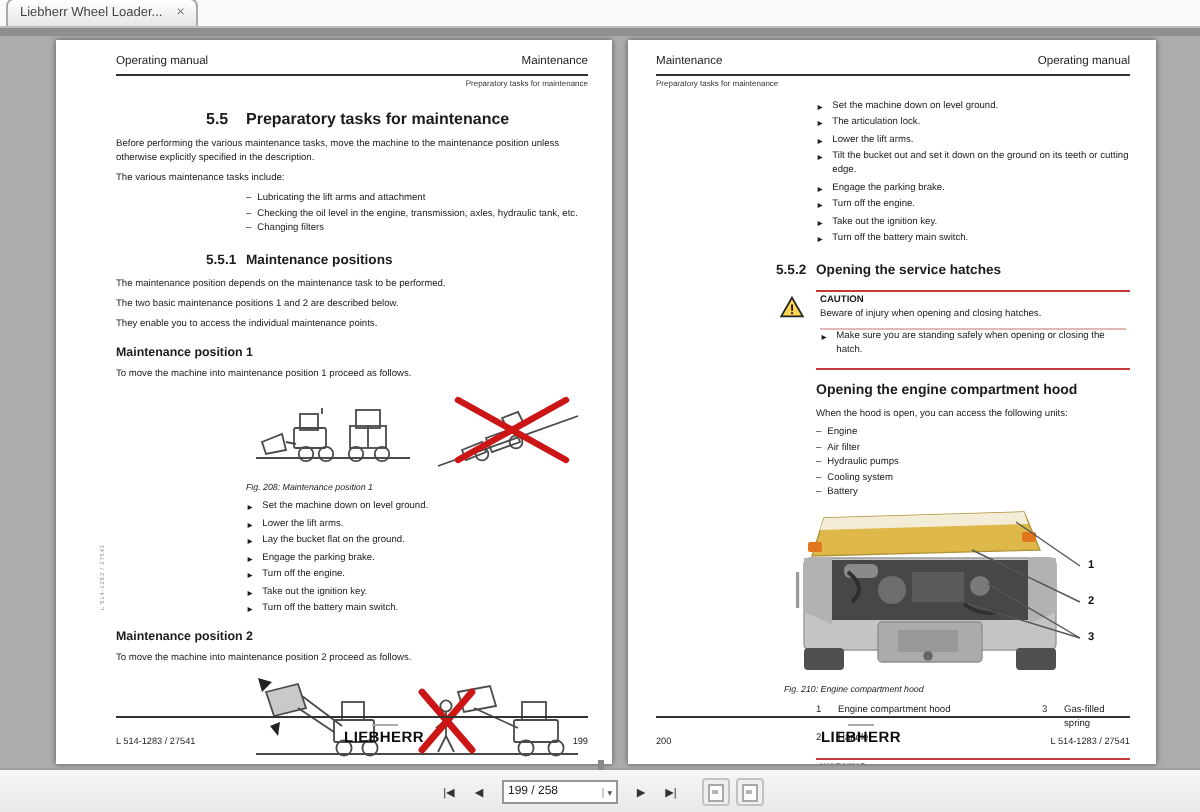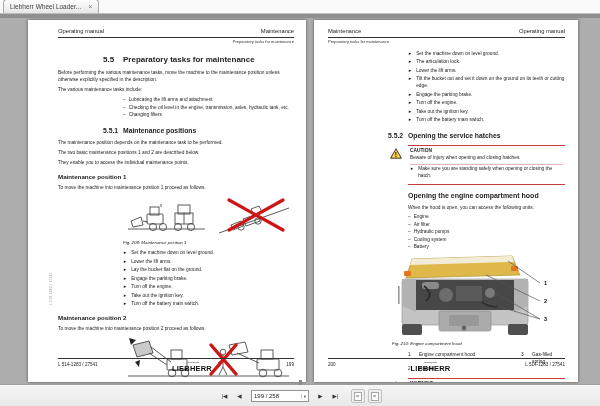--- a/index.html
+++ b/index.html
@@ -59,21 +59,21 @@
 
   
   .fig210wrap{position:relative;width:170px;margin-left:64px}
   .callout-no{position:absolute;font-size:5.6px;font-weight:bold;color:#111}
 
   
   .pfoot{position:absolute;bottom:7px}
   .page-left .pfoot{left:30px;right:12px}
   .page-right .pfoot{left:14px;right:13px}
   .frule{border-top:.6px solid #333;margin-bottom:3px}
-  .frow{display:flex;justify-content:space-between;font-size:4.6px}
+  .frow{display:flex;justify-content:space-between;align-items:flex-end;font-size:4.6px}
   .logo{display:flex;flex-direction:column;align-items:center;gap:1px}
   .logo-topline{width:13px;height:1.5px;background:#aaa}
   .logo-word{font-size:7.5px;font-weight:bold;letter-spacing:.2px;color:#0d0d0d}
 
   .spine{position:absolute;left:21px;top:252px;writing-mode:vertical-rl;transform:rotate(180deg);
          font-size:3px;color:#909090;letter-spacing:.4px}
 
   
   .bottombar{position:relative;height:22px;background:linear-gradient(#f6f6f6,#e8e8e8);
              border-top:1px solid #9e9e9e;display:flex;align-items:center;justify-content:center}

